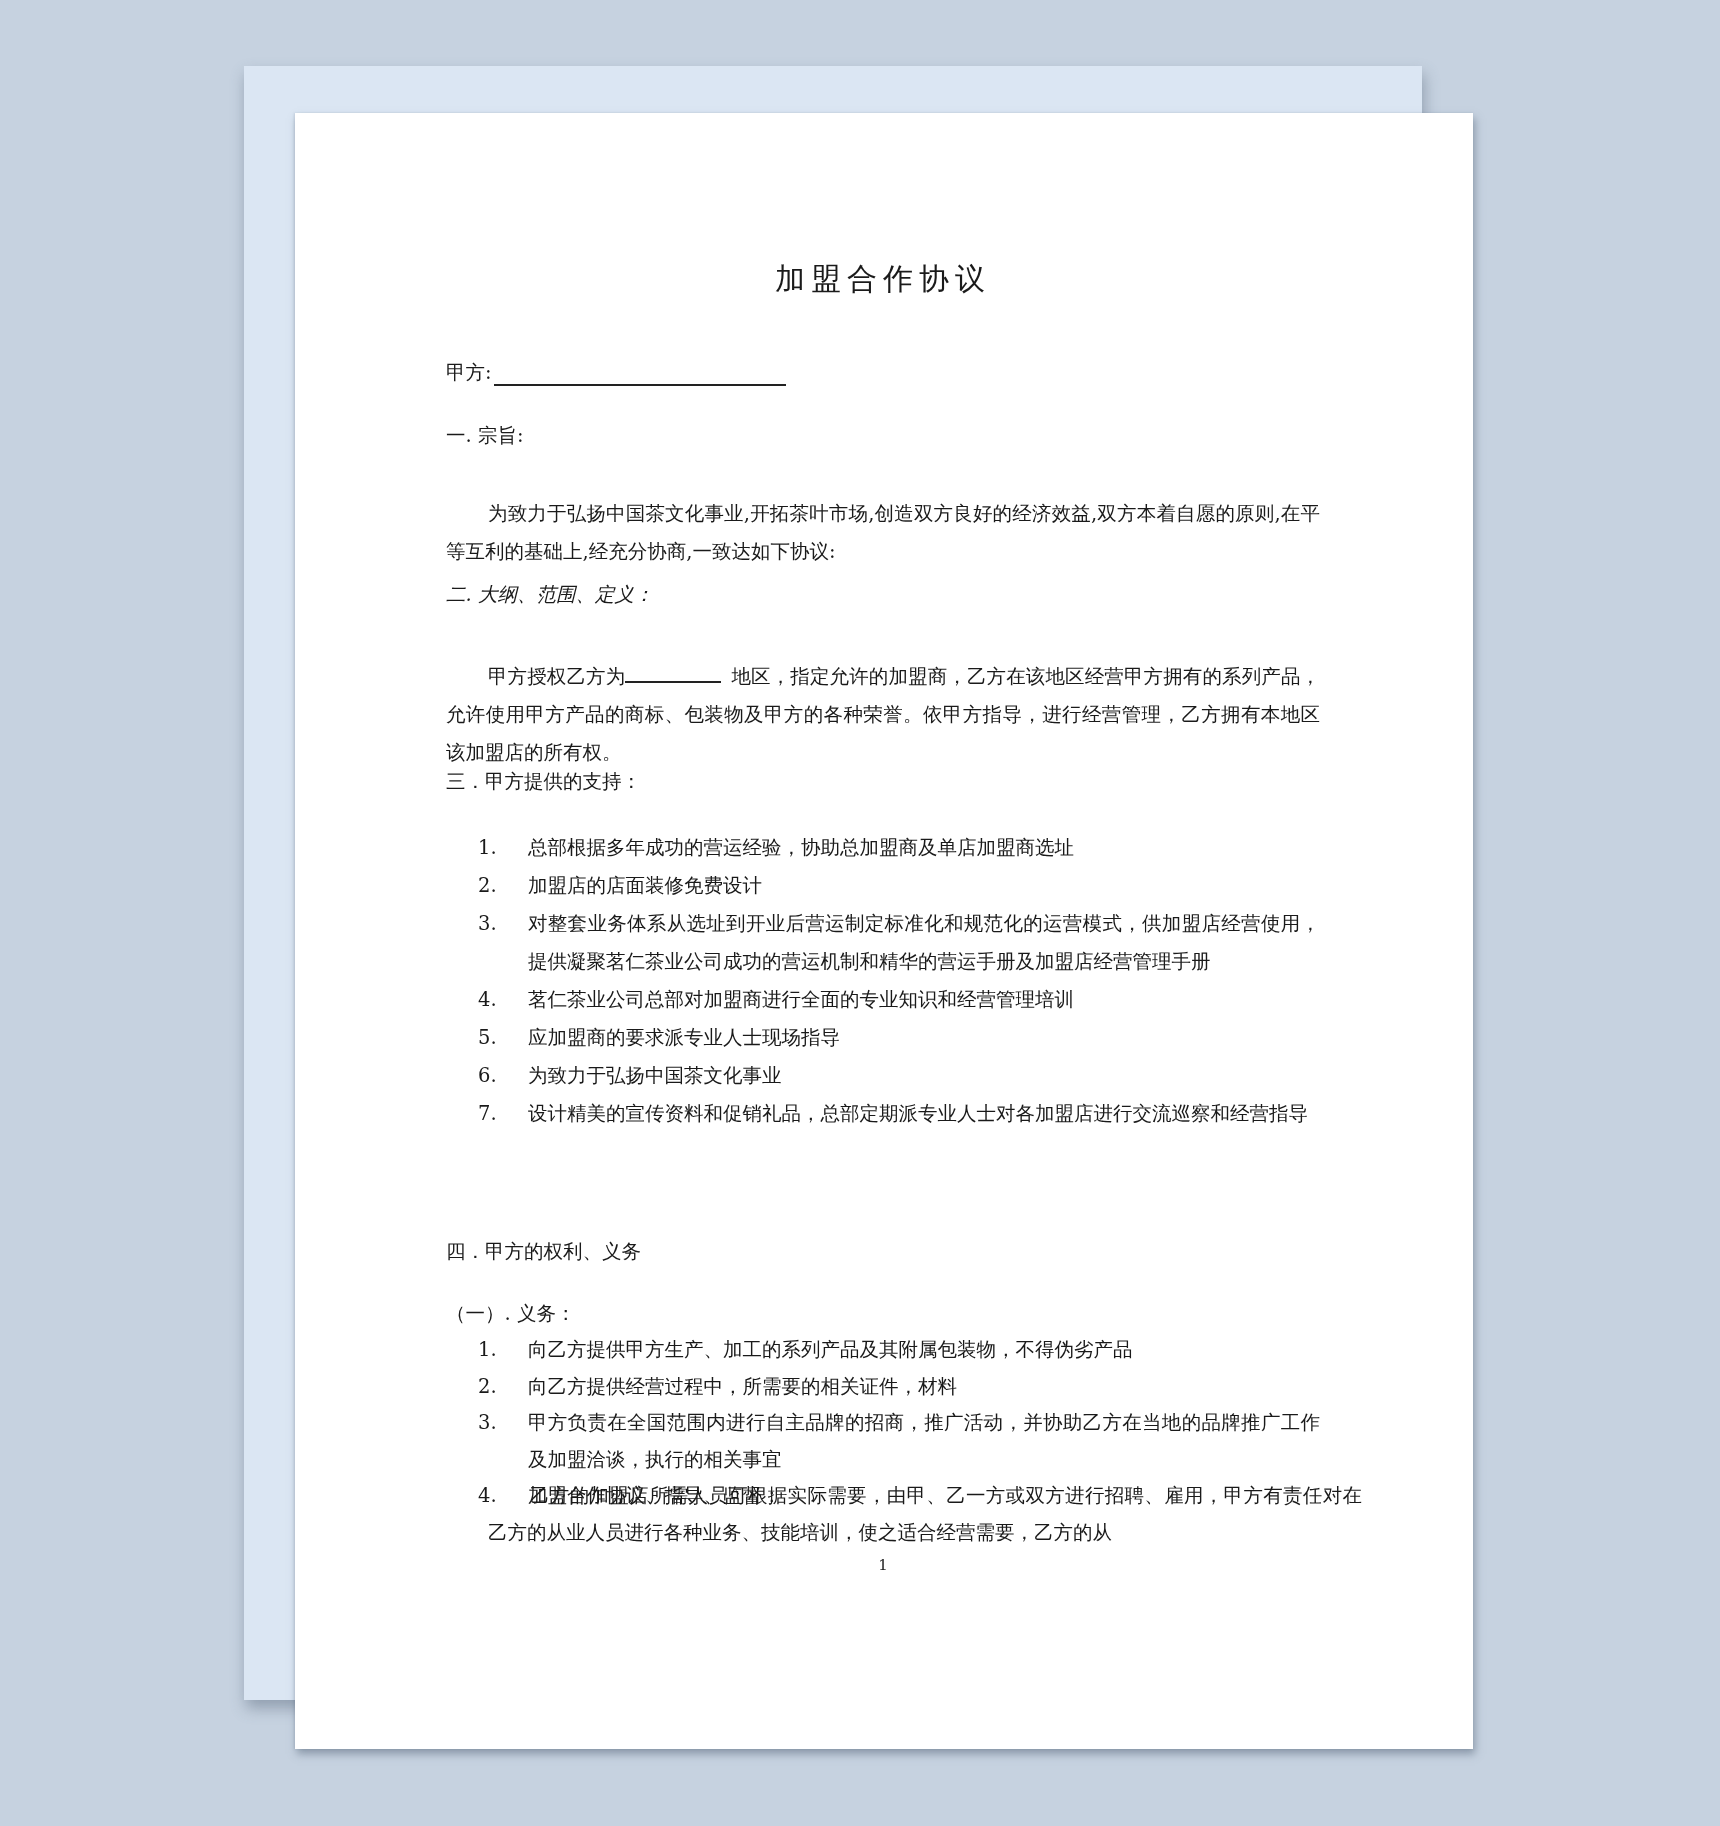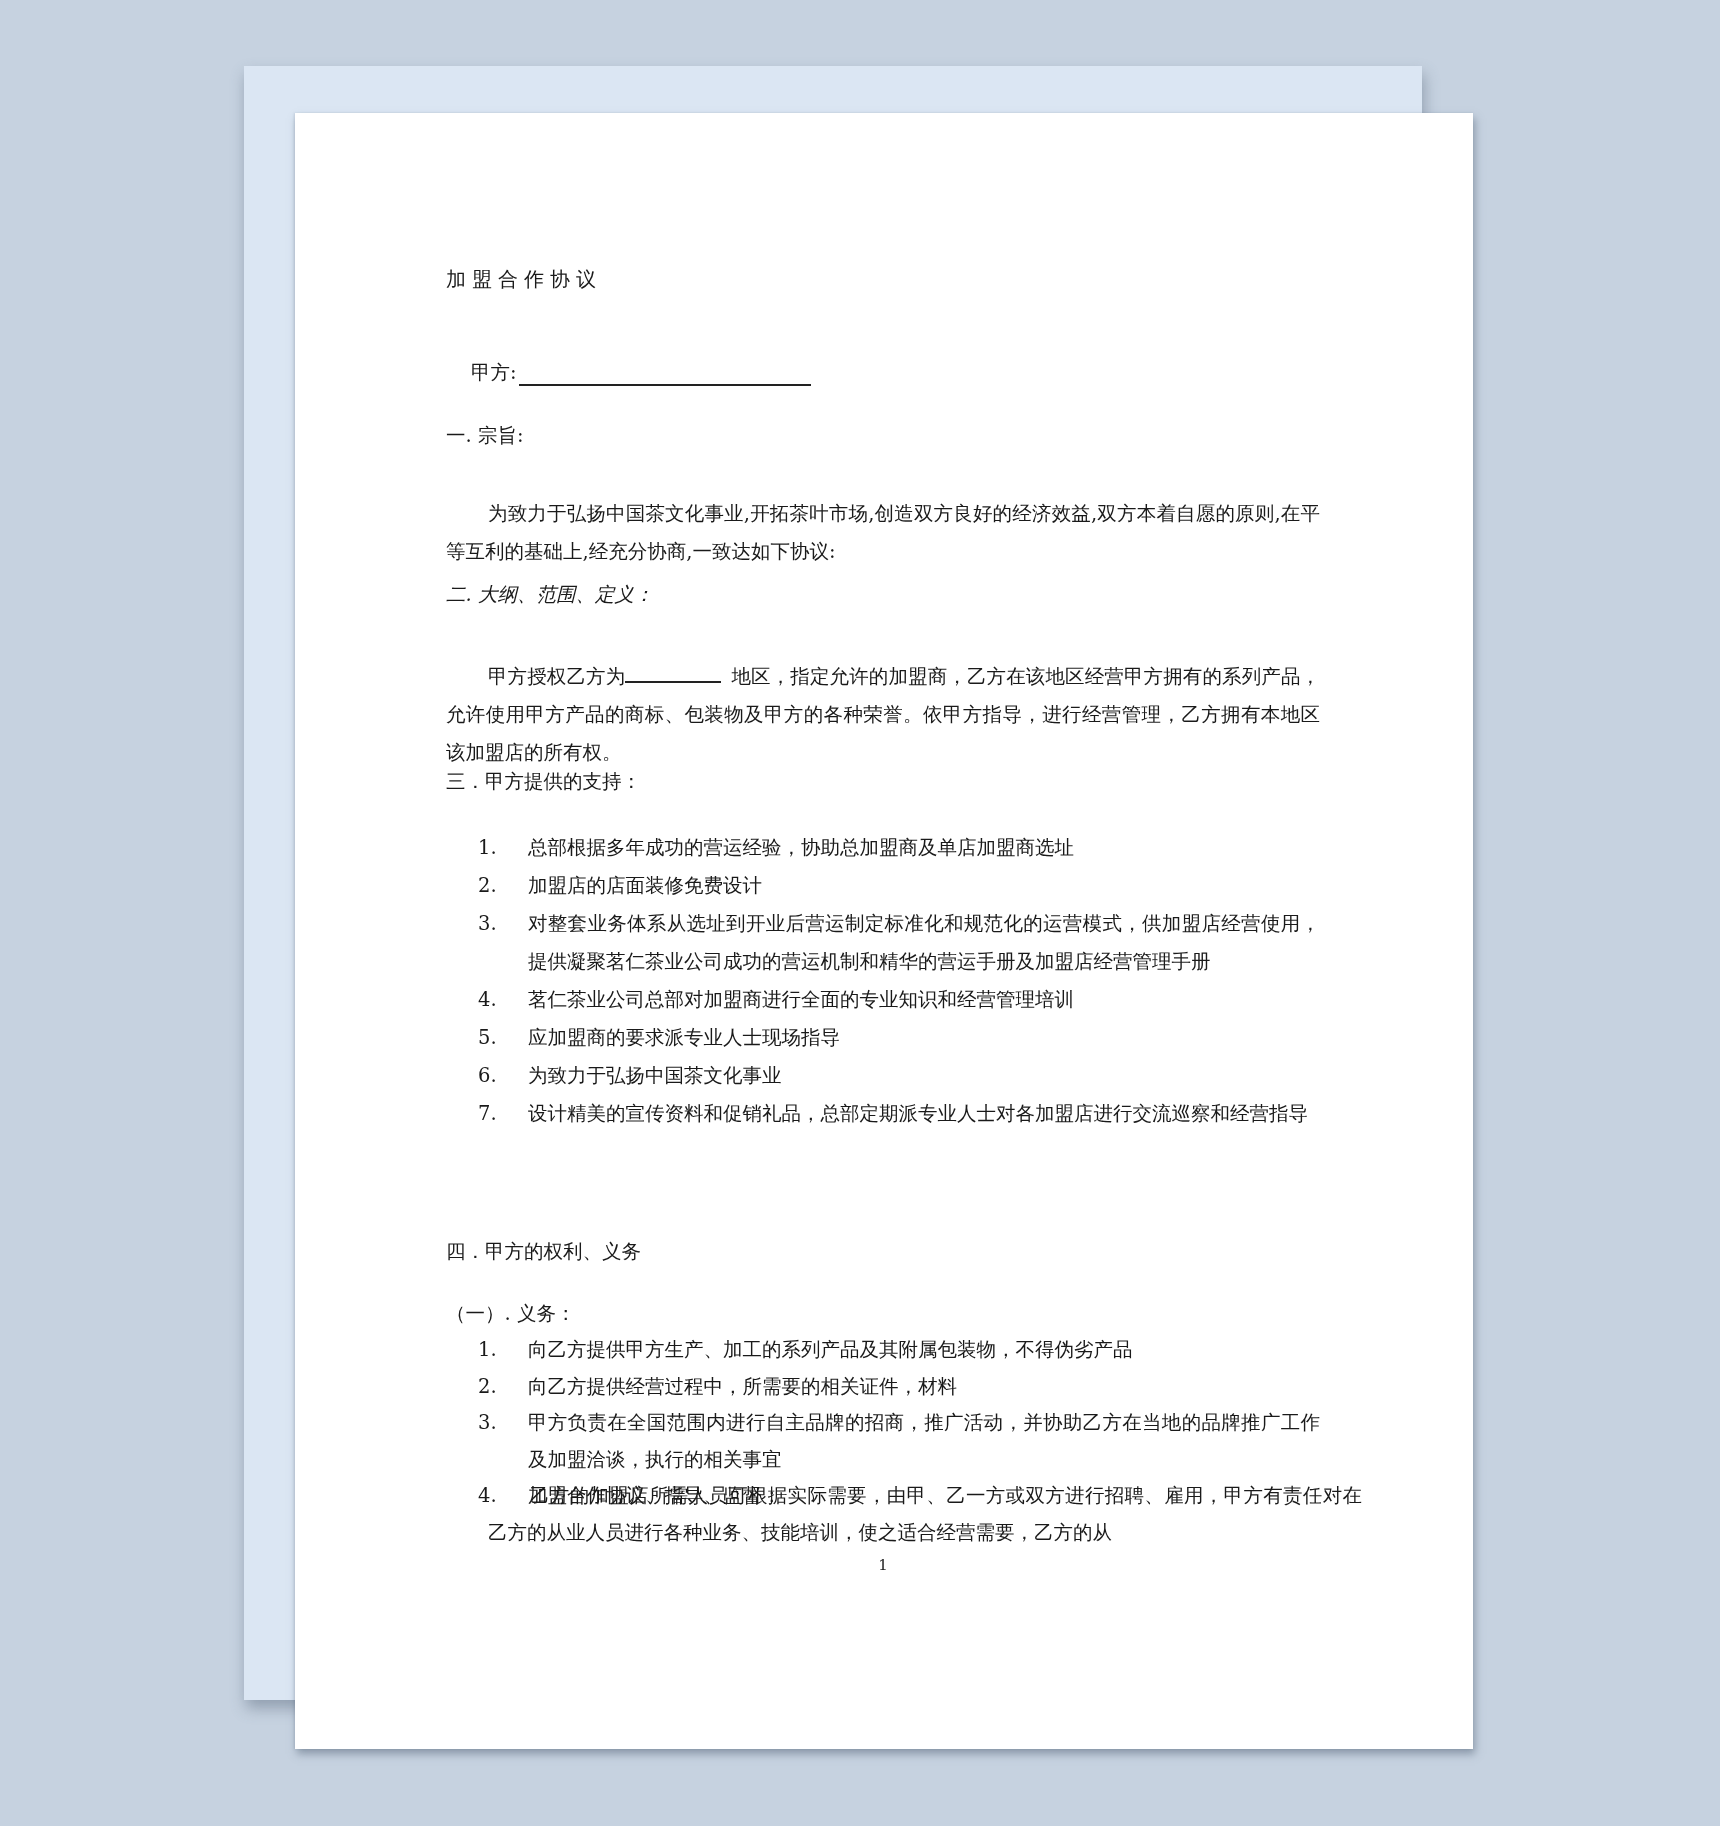--- a/index.html
+++ b/index.html
@@ -39,39 +39,40 @@
     top: 0;
     width: 874px;
     font-size: 19.5px;
     line-height: 38px;
   }
   .title {
     position: absolute;
     left: 0;
     width: 874px;
     top: 146px;
-    font-size: 20px;
+    text-align: center;
+    font-size: 30px;
     letter-spacing: 6px;
     line-height: 40px;
     font-family: "DejaVu Sans", "Liberation Sans", sans-serif;
   }
   .parties {
     position: absolute;
     top: 241px;
     left: 0;
     width: 874px;
     height: 40px;
   }
   .party {
     position: absolute;
     top: 0;
     display: flex;
     align-items: flex-end;
   }
-  .party.left { left: 0; margin-left: 25px; }
+  .party.left { left: 0; }
   .party.right { left: 485px; }
   .party-line {
     display: inline-block;
     width: 292px;
     border-bottom: 2px solid #222;
     height: 26px;
     margin-left: 2px;
     margin-bottom: 6px;
   }
   .block {

